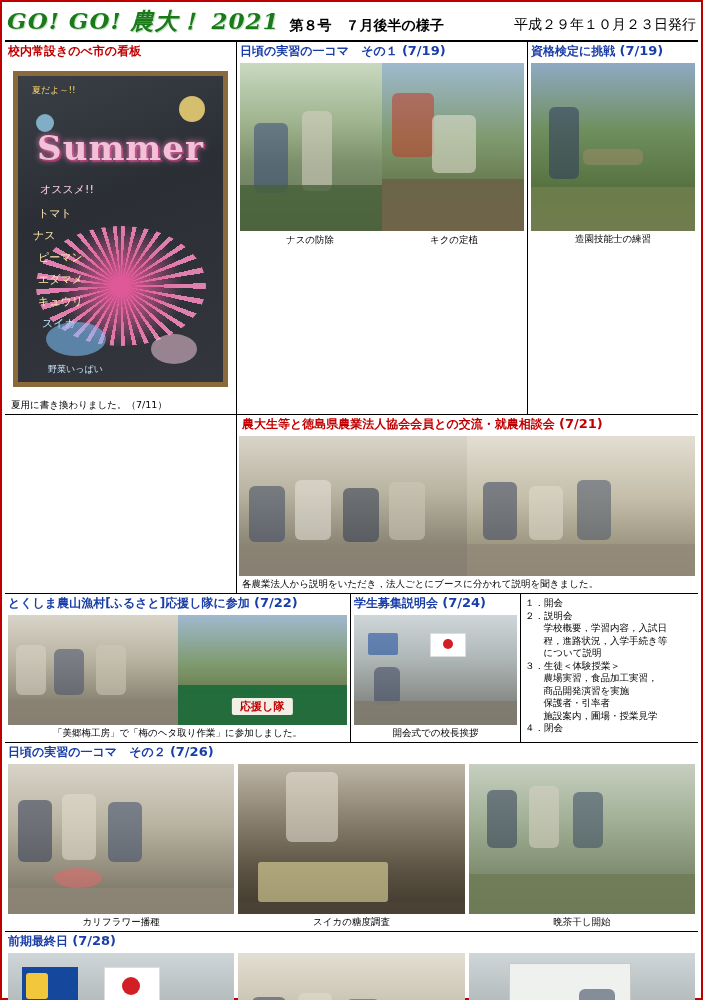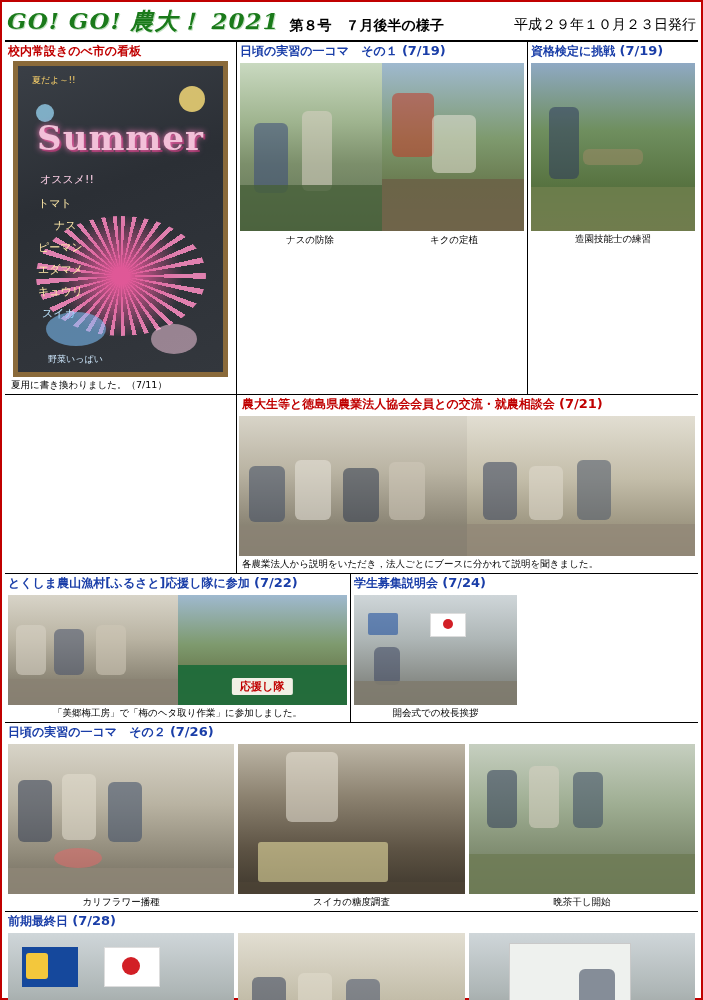--- a/index.html
+++ b/index.html
@@ -58,21 +58,21 @@
   .photo{background:#7d8b78;display:block;overflow:hidden;position:relative;}
   .vline{border-left:1.5px solid #000;}
   .bline{border-bottom:1.5px solid #000;}
 
   
   #block1{display:flex;}
   #b1-left{width:231px;box-sizing:border-box;}
   #b1-right{flex:1;box-sizing:border-box;border-left:1.5px solid #000;}
 
   .board-photo{
-    width:215px;height:316px;margin:0 auto;
+    width:215px;height:316px;margin:10px auto;
     background:linear-gradient(160deg,#3a3f46 0%,#2b2f35 40%,#33373d 100%);
     border:5px solid #8a6a3a;
     box-sizing:border-box;position:relative;overflow:hidden;
   }
   .chalk{position:absolute;border-radius:50%;}
   .summer-word{
     position:absolute;top:52px;left:12px;right:12px;
     text-align:center;font-family:"DejaVu Serif","Liberation Serif",serif;
     font-size:34px;font-weight:bold;color:#f2c0d8;
     text-shadow:0 0 6px #ff7fc0,2px 2px 0 #8c2d5c;
@@ -144,21 +144,21 @@
     <div id="b1-left">
       <div class="sec-title red">校内常設きのべ市の看板</div>
       <div class="board-photo">
         <div class="chalk-txt" style="top:8px;left:14px;color:#ffd56b;">夏だよ～!!</div>
         <div class="chalk" style="top:20px;right:18px;width:26px;height:26px;background:#ffe27a;opacity:.8;"></div>
         <div class="chalk" style="top:38px;left:18px;width:18px;height:18px;background:#9fe0ff;opacity:.7;"></div>
         <div class="summer-word">Summer</div>
         <div class="chalk-txt" style="top:106px;left:22px;color:#ffd2e8;font-size:11px;">オススメ!!</div>
         <div class="burst"></div>
         <div class="chalk-txt" style="top:130px;left:20px;color:#ffe9a8;font-size:11px;">トマト</div>
-        <div class="chalk-txt" style="top:152px;left:36px;color:#ffe9a8;font-size:11px;">ナス</div>
+        <div class="chalk-txt" style="top:152px;left:15px;color:#ffe9a8;font-size:11px;">ナス</div>
         <div class="chalk-txt" style="top:174px;left:20px;color:#ffe9a8;font-size:11px;">ピーマン</div>
         <div class="chalk-txt" style="top:196px;left:20px;color:#ffe9a8;font-size:11px;">エダマメ</div>
         <div class="chalk-txt" style="top:218px;left:20px;color:#ffe9a8;font-size:11px;">キュウリ</div>
         <div class="chalk-txt" style="top:240px;left:24px;color:#bfe6ff;font-size:11px;">スイカ</div>
         <div class="chalk" style="bottom:26px;left:28px;width:60px;height:34px;background:#7fc4ff;opacity:.55;border-radius:50%;"></div>
         <div class="chalk" style="bottom:18px;right:26px;width:46px;height:30px;background:#ffd2e8;opacity:.5;border-radius:50%;"></div>
         <div class="chalk-txt" style="bottom:6px;left:30px;color:#cfe9ff;">野菜いっぱい</div>
       </div>
       <div class="caption left" style="padding-left:6px;">夏用に書き換わりました。（7/11）</div>
     </div>
@@ -267,20 +267,35 @@
           <div class="blob" style="left:14px;top:18px;width:30px;height:22px;background:#15489c;border-radius:2px;"></div>
           <div style="position:absolute;left:76px;top:18px;width:34px;height:22px;background:#fff;border:1px solid #ddd;"></div>
           <div style="position:absolute;left:89px;top:24px;width:10px;height:10px;background:#d21f26;border-radius:50%;"></div>
           <div class="blob" style="left:20px;top:52px;width:26px;height:38px;background:#3c4660;"></div>
           <div class="blob" style="left:0;bottom:0;width:100%;height:24px;background:#7f7b6e;opacity:.9;border-radius:0;"></div>
         </div>
       </div>
       <div class="caption">開会式での校長挨拶</div>
     </div>
 
+    <div id="b3c">
+      <div class="agenda">
+        <div>１．開会</div>
+        <div>２．説明会</div>
+        <div class="ind1">　学校概要，学習内容，入試日</div>
+        <div class="ind1">　程，進路状況，入学手続き等</div>
+        <div class="ind1">　について説明</div>
+        <div>３．生徒＜体験授業＞</div>
+        <div class="ind2">　農場実習，食品加工実習，</div>
+        <div class="ind2">　商品開発演習を実施</div>
+        <div class="ind2">　保護者・引率者</div>
+        <div class="ind2">　施設案内，圃場・授業見学</div>
+        <div>４．閉会</div>
+      </div>
+    </div>
   </div>
 
   <div class="bline">
     <div class="sec-title">
       <span>日頃の実習の一コマ　その２</span>
       <span class="small">(7/26)</span>
     </div>
     <div class="three-photos">
       <div class="photo">
         <div class="ph indoor"></div>

